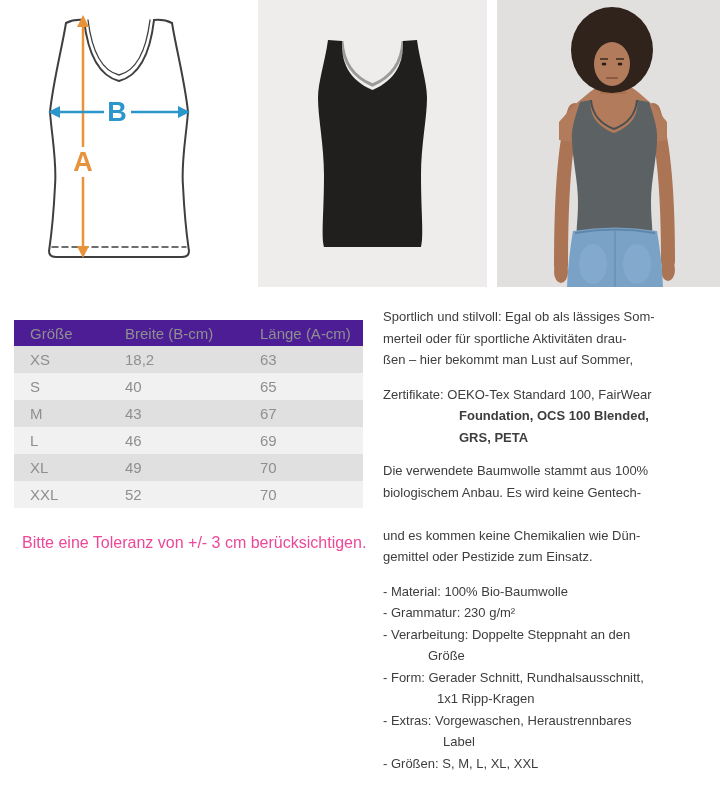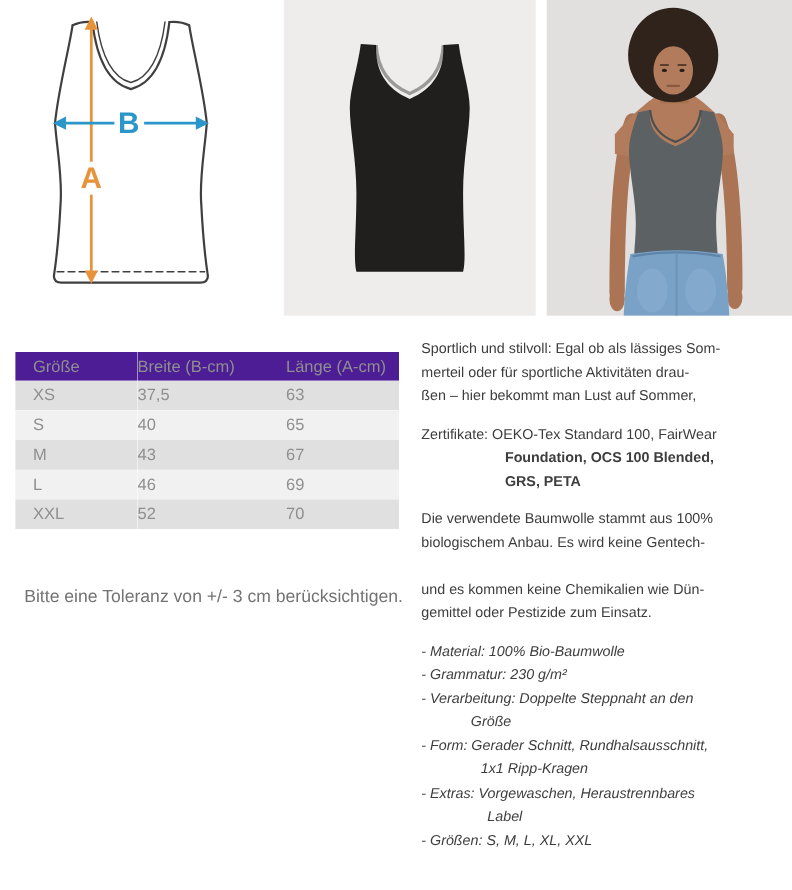--- a/index.html
+++ b/index.html
@@ -21,31 +21,31 @@
   .table-wrap{position:absolute;left:14px;top:320px;width:349px;}
   table{border-collapse:collapse;table-layout:fixed;width:349px;
         font-size:15px;color:#8f8f8f;}
   thead tr{background:#4c1d95;height:26px;}
   tbody tr{height:27px;}
   tbody tr:nth-child(odd){background:#e0e0e0;}
   tbody tr:nth-child(even){background:#f1f1f1;}
   th,td{font-weight:normal;text-align:left;padding:0;white-space:nowrap;overflow:hidden;}
   th:first-child,td:first-child{padding-left:16px;}
 
-  .note{position:absolute;left:22px;top:518px;font-size:16px;color:#737373;white-space:nowrap;}
+  .note{position:absolute;left:22px;top:518px;font-size:16px;color:#ec4899;white-space:nowrap;}
 
   
   .desc{position:absolute;left:383px;top:306px;width:334px;
         font-size:13px;line-height:21.5px;color:#3d3d3d;}
   .desc p{margin:0 0 13px 0;}
   .desc p.certs{margin-bottom:12px;}
   .desc p.cotton{}
   .desc .line{white-space:pre;}
   .line.indent{padding-left:76px;font-weight:bold;}
-  .specs{list-style:none;margin:0;padding:0;font-style:italic;}
+  .specs{list-style:none;margin:0;padding:0;}
   .specs li{margin:0;padding:0;}
   .cont{display:block;white-space:pre;}
   .cont:empty{display:none;}
   .cont.c45{padding-left:45px;}
   .cont.c54{padding-left:54px;}
   .cont.c60{padding-left:60px;}
 </style>
 </head>
 <body>
 
@@ -140,37 +140,42 @@
     <thead>
       <tr>
         <th>Größe</th>
         <th>Breite (B-cm)</th>
         <th>Länge (A-cm)</th>
       </tr>
     </thead>
     <tbody>
       <tr>
         <td>XS</td>
-        <td>37,5</td>
+        <td>18,2</td>
         <td>63</td>
       </tr>
       <tr>
         <td>S</td>
         <td>40</td>
         <td>65</td>
       </tr>
       <tr>
         <td>M</td>
         <td>43</td>
         <td>67</td>
       </tr>
       <tr>
         <td>L</td>
         <td>46</td>
         <td>69</td>
+      </tr>
+      <tr>
+        <td>XL</td>
+        <td>49</td>
+        <td>70</td>
       </tr>
       <tr>
         <td>XXL</td>
         <td>52</td>
         <td>70</td>
       </tr>
     </tbody>
   </table>
 </div>
 

